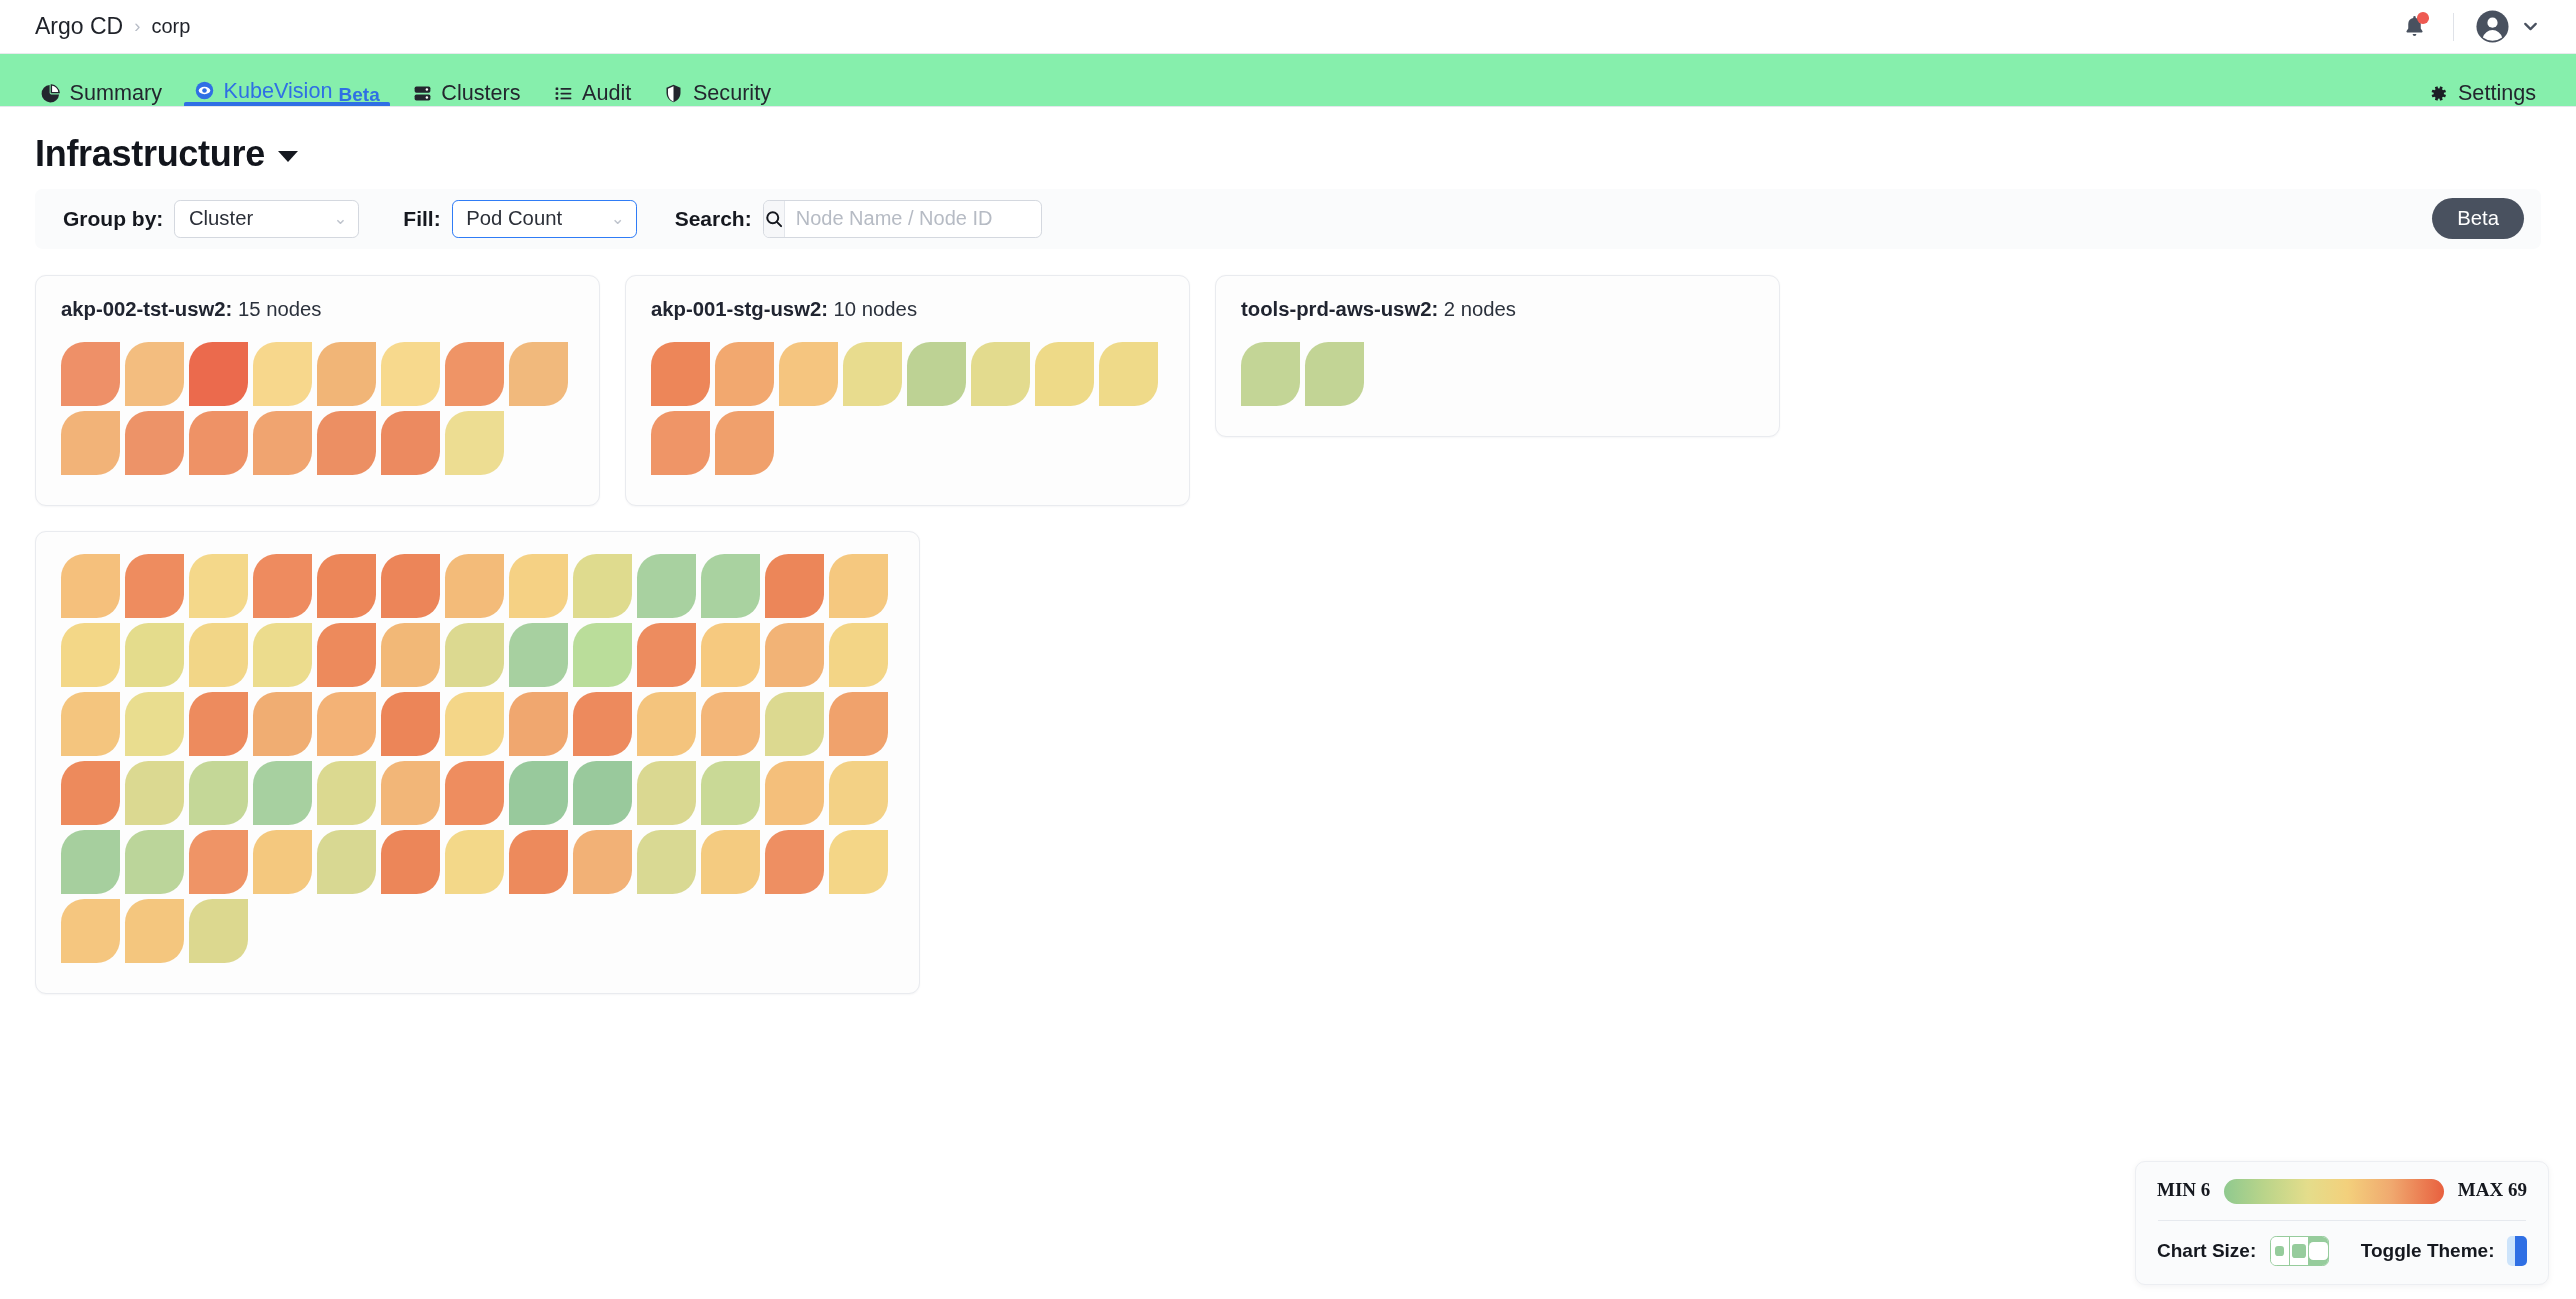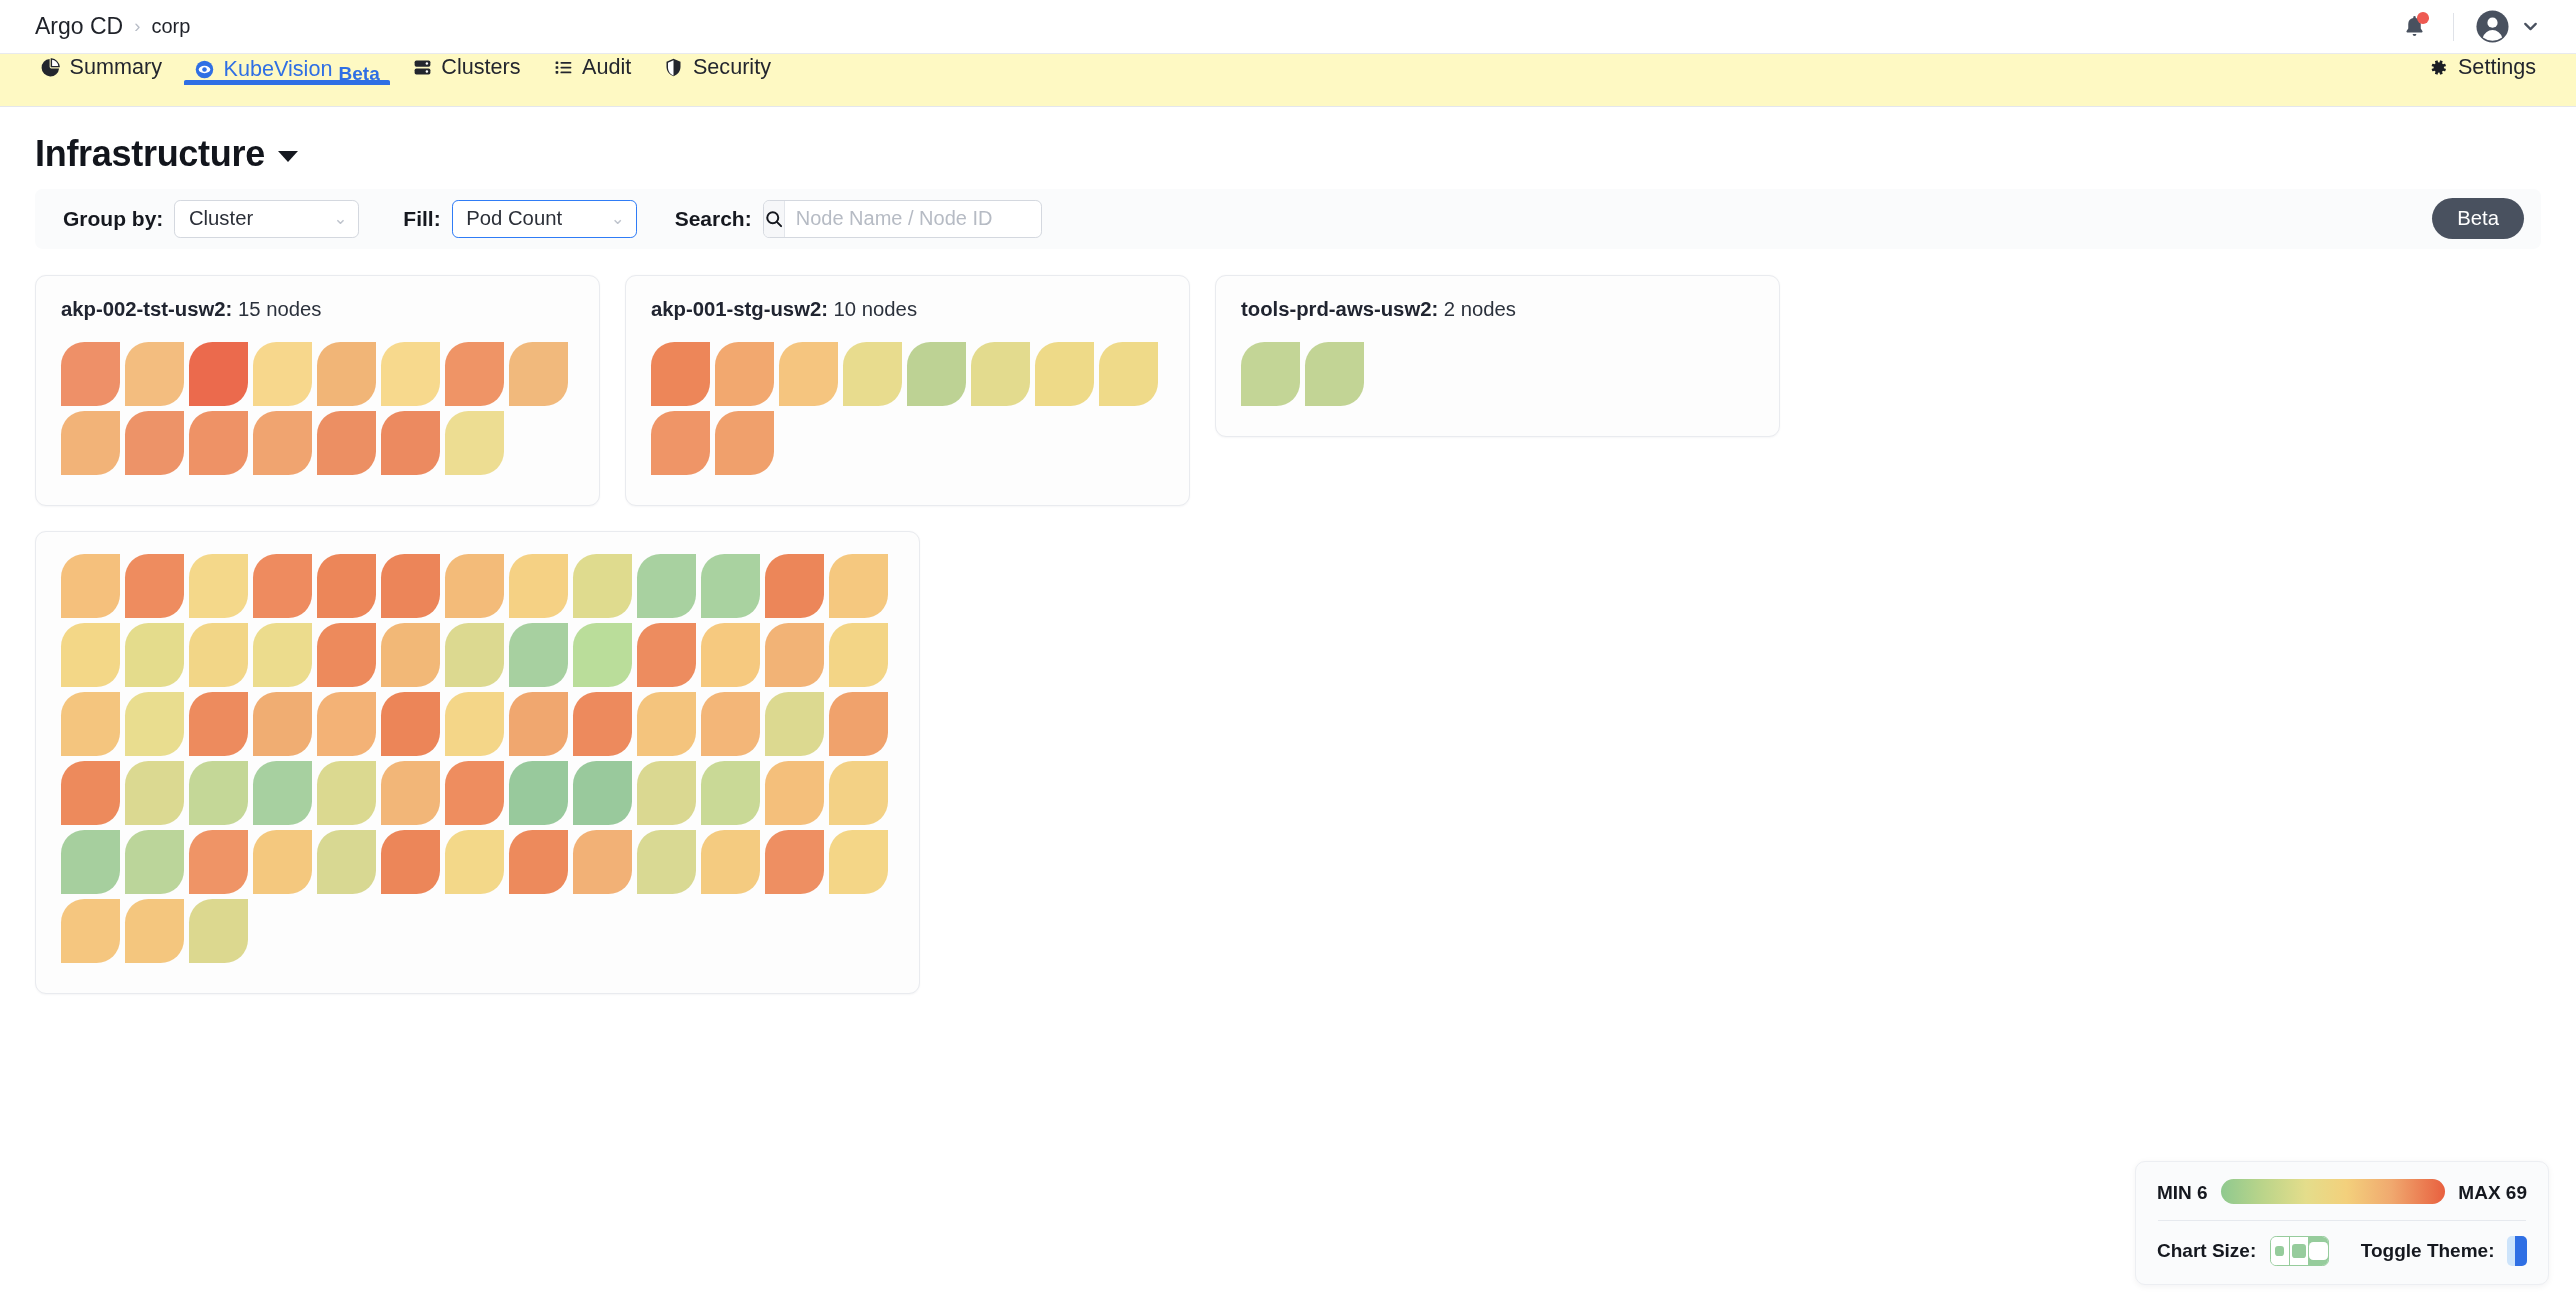--- a/index.html
+++ b/index.html
@@ -30,24 +30,24 @@
     position: absolute; top: 3.7px; right: 3.7px;
     width: 11.7px; height: 11.7px; border-radius: 50%;
     background: #ee5a52;
   }
   .vdivider { width: 0.6px; height: 28px; background: #dfe2e8; margin: 0 21px; }
   .avatar-wrap { display: flex; align-items: center; gap: 10px; }
 
   
   .tabbar {
     height: 53px;
-    display: flex; align-items: flex-start;
+    display: flex; align-items: flex-end;
     padding: 0 35px;
     border-bottom: 0.6px solid #e4e7ec;
-    background: #fef9c3;
+    background: #86efac;
   }
   .tab {
     display: flex; align-items: center; gap: 8.6px;
     padding: 0 16px;
     font-size: 21.6px; color: #23262e;
     position: relative;
     cursor: pointer;
     white-space: nowrap;
   }
   .tab:first-child { padding-left: 5px; }
@@ -155,21 +155,21 @@
   .legend-panel {
     position: absolute;
     right: 27px; bottom: 13.6px;
     width: 414px;
     background: #fafbfc;
     border: 0.6px solid #eceef2;
     border-radius: 10px;
     padding: 17px 21px 18.5px 21px;
     box-shadow: 0 1.2px 6.2px rgba(16,24,40,0.05);
   }
-  .legend-row { display: flex; align-items: flex-end; gap: 13.6px; }
+  .legend-row { display: flex; align-items: flex-start; gap: 13.6px; font-family: Liberation Serif, serif; }
   .legend-txt { font-size: 19px; font-weight: 700; color: #15181f; white-space: nowrap; }
   .legend-bar {
     flex: 1; height: 25px; border-radius: 616px;
     background: linear-gradient(90deg, #8fc98f 0%, #b9d48a 18%, #e4dd8b 38%, #f3d07c 56%, #f0a96f 76%, #e8603f 100%);
   }
   .legend-divider { height: 0.6px; background: #e6e9ee; margin: 16px 1.2px 15px 1.2px; }
   .legend-row2 { display: flex; align-items: center; }
   .size-seg {
     display: flex; align-items: stretch;
     border: 1.2px solid #96cc9c; border-radius: 6.2px; overflow: hidden;

